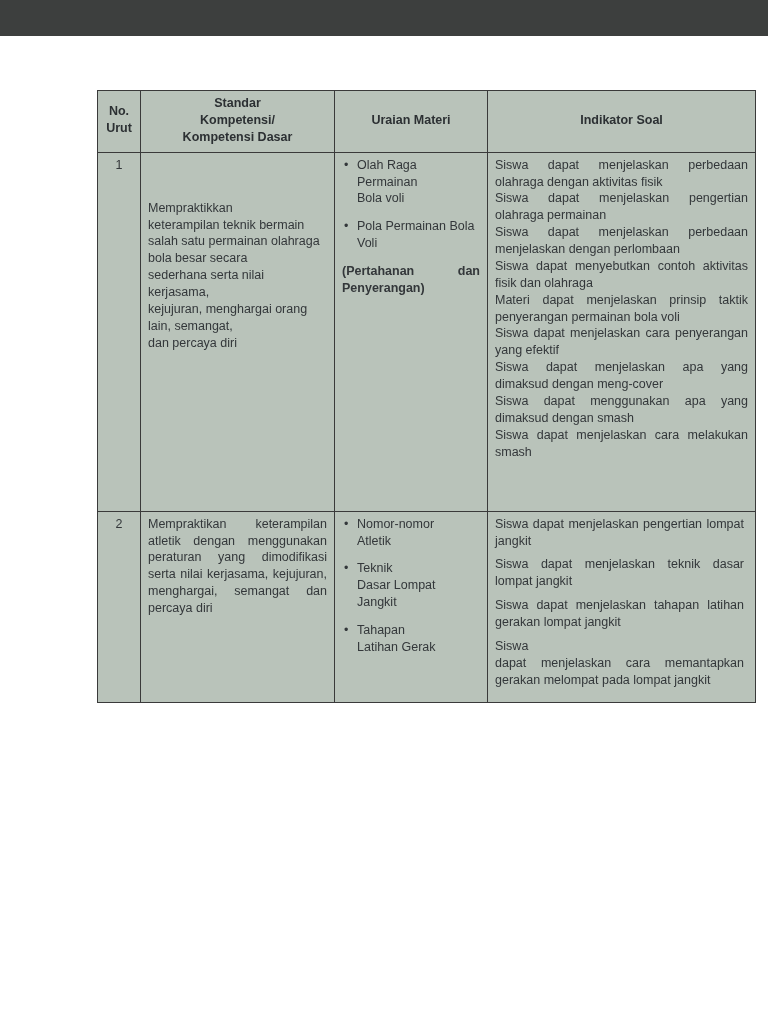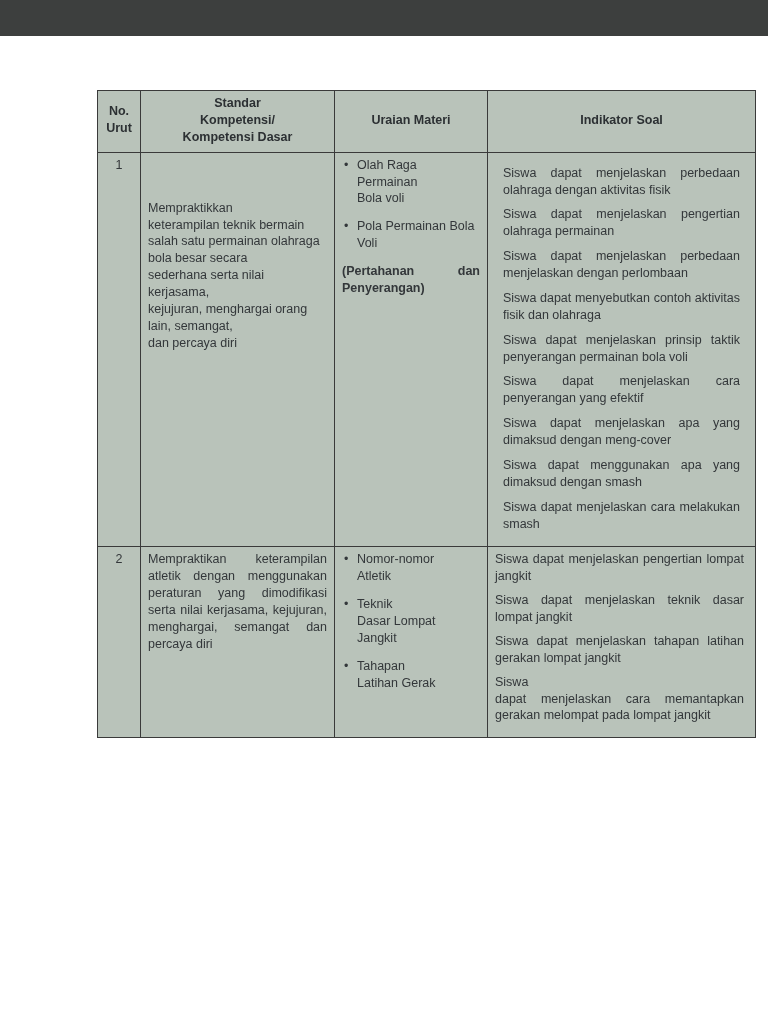--- a/index.html
+++ b/index.html
@@ -49,21 +49,21 @@
   tr.row-2 td{height:168px;}
 
   .pre{white-space:pre-line;margin-top:43px;}
   .justify{text-align:justify;}
 
   .bullet-item{display:flex;margin:0 0 11px 2px;}
   .bullet-item .bullet{width:13px;flex:0 0 13px;}
   .bullet-item .bullet-text{flex:1;white-space:pre-line;}
   .materi-note{margin-top:2px;text-align:justify;white-space:pre-line;font-weight:bold;}
 
-  .indik p{margin:8px;text-align:justify;white-space:pre-line;}
+  .indik p{margin:0;text-align:justify;white-space:pre-line;}
   .indik.gapped p{margin:0 4px 7px 0;}
 </style>
 </head>
 <body>
 
 <div class="frame-band top"></div>
 <div class="frame-band bottom"></div>
 
 <div class="page">
   <table class="doc-table">
@@ -108,21 +108,21 @@
             <span class="bullet-text">Pola Permainan Bola
 Voli</span>
           </div>
           <div class="materi-note">(Pertahanan dan Penyerangan)</div>
         </td>
         <td class="indik">
           <p>Siswa dapat menjelaskan perbedaan olahraga dengan aktivitas fisik</p>
           <p>Siswa dapat menjelaskan pengertian olahraga permainan</p>
           <p>Siswa dapat menjelaskan perbedaan menjelaskan dengan perlombaan</p>
           <p>Siswa dapat menyebutkan contoh aktivitas fisik dan olahraga</p>
-          <p>Siswa dapat menjelaskan prinsip taktik penyerangan permainan bola voli</p>
+          <p>Materi dapat menjelaskan prinsip taktik penyerangan permainan bola voli</p>
           <p>Siswa dapat menjelaskan cara penyerangan yang efektif</p>
           <p>Siswa dapat menjelaskan apa yang dimaksud dengan meng-cover</p>
           <p>Siswa dapat menggunakan apa yang dimaksud dengan smash</p>
           <p>Siswa dapat menjelaskan cara melakukan smash</p>
         </td>
       </tr>
       <tr class="row-2">
         <td class="cell-no">2</td>
         <td>
           <div class="justify">Mempraktikan keterampilan atletik dengan menggunakan peraturan yang dimodifikasi serta nilai kerjasama, kejujuran, menghargai, semangat dan percaya diri</div>

